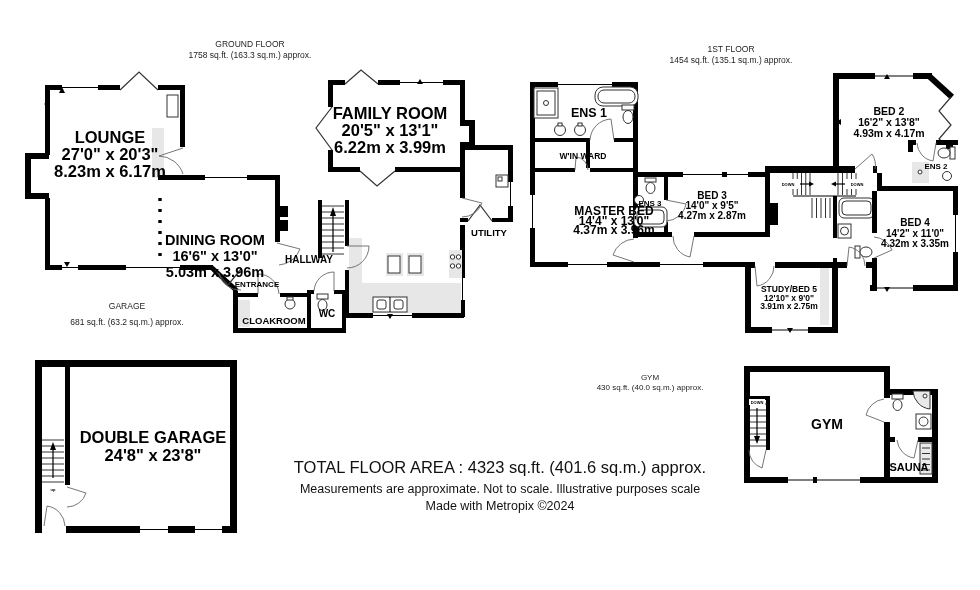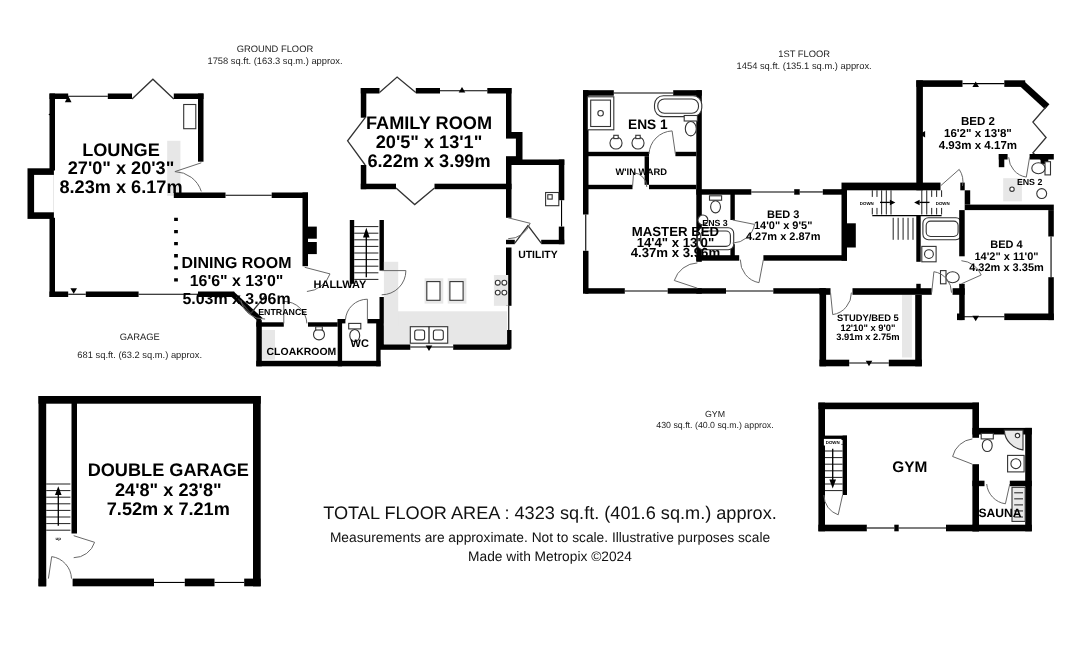--- a/index.html
+++ b/index.html
@@ -494,21 +494,20 @@
     <div>6.22m x 3.99m</div>
   </div>
   <div class="lbl" style="left:489px;top:184px;font-size:9.5px;margin-top:48px;">UTILITY</div>
   <div class="lbl" style="left:309px;top:259px;font-size:10px;">HALLWAY</div>
   <div class="lbl" style="left:257px;top:284px;font-size:8px;">ENTRANCE</div>
   <div class="lbl" style="left:274px;top:320px;font-size:9.5px;">CLOAKROOM</div>
   <div class="lbl" style="left:327px;top:313px;font-size:10px;">WC</div>
   <div class="lbl" style="left:153px;top:446px;font-size:16.5px;line-height:17.5px;">
     <div>DOUBLE GARAGE</div>
     <div>24'8" x 23'8"</div>
-    <div>7.52m x 7.21m</div>
   </div>
   <div class="lbl" style="left:589px;top:113px;font-size:12.5px;">ENS 1</div>
   <div class="lbl" style="left:561px;top:156px;font-size:8.5px;margin-left:22px;">W'IN WARD</div>
   <div class="lbl" style="left:614px;top:221px;font-size:12px;line-height:9.5px;">
     <div>MASTER BED</div>
     <div>14'4" x 13'0"</div>
     <div>4.37m x 3.96m</div>
   </div>
   <div class="lbl" style="left:650px;top:203px;font-size:8px;">ENS 3</div>
   <div class="lbl" style="left:712px;top:206px;font-size:10px;line-height:10px;text-align:center;">

